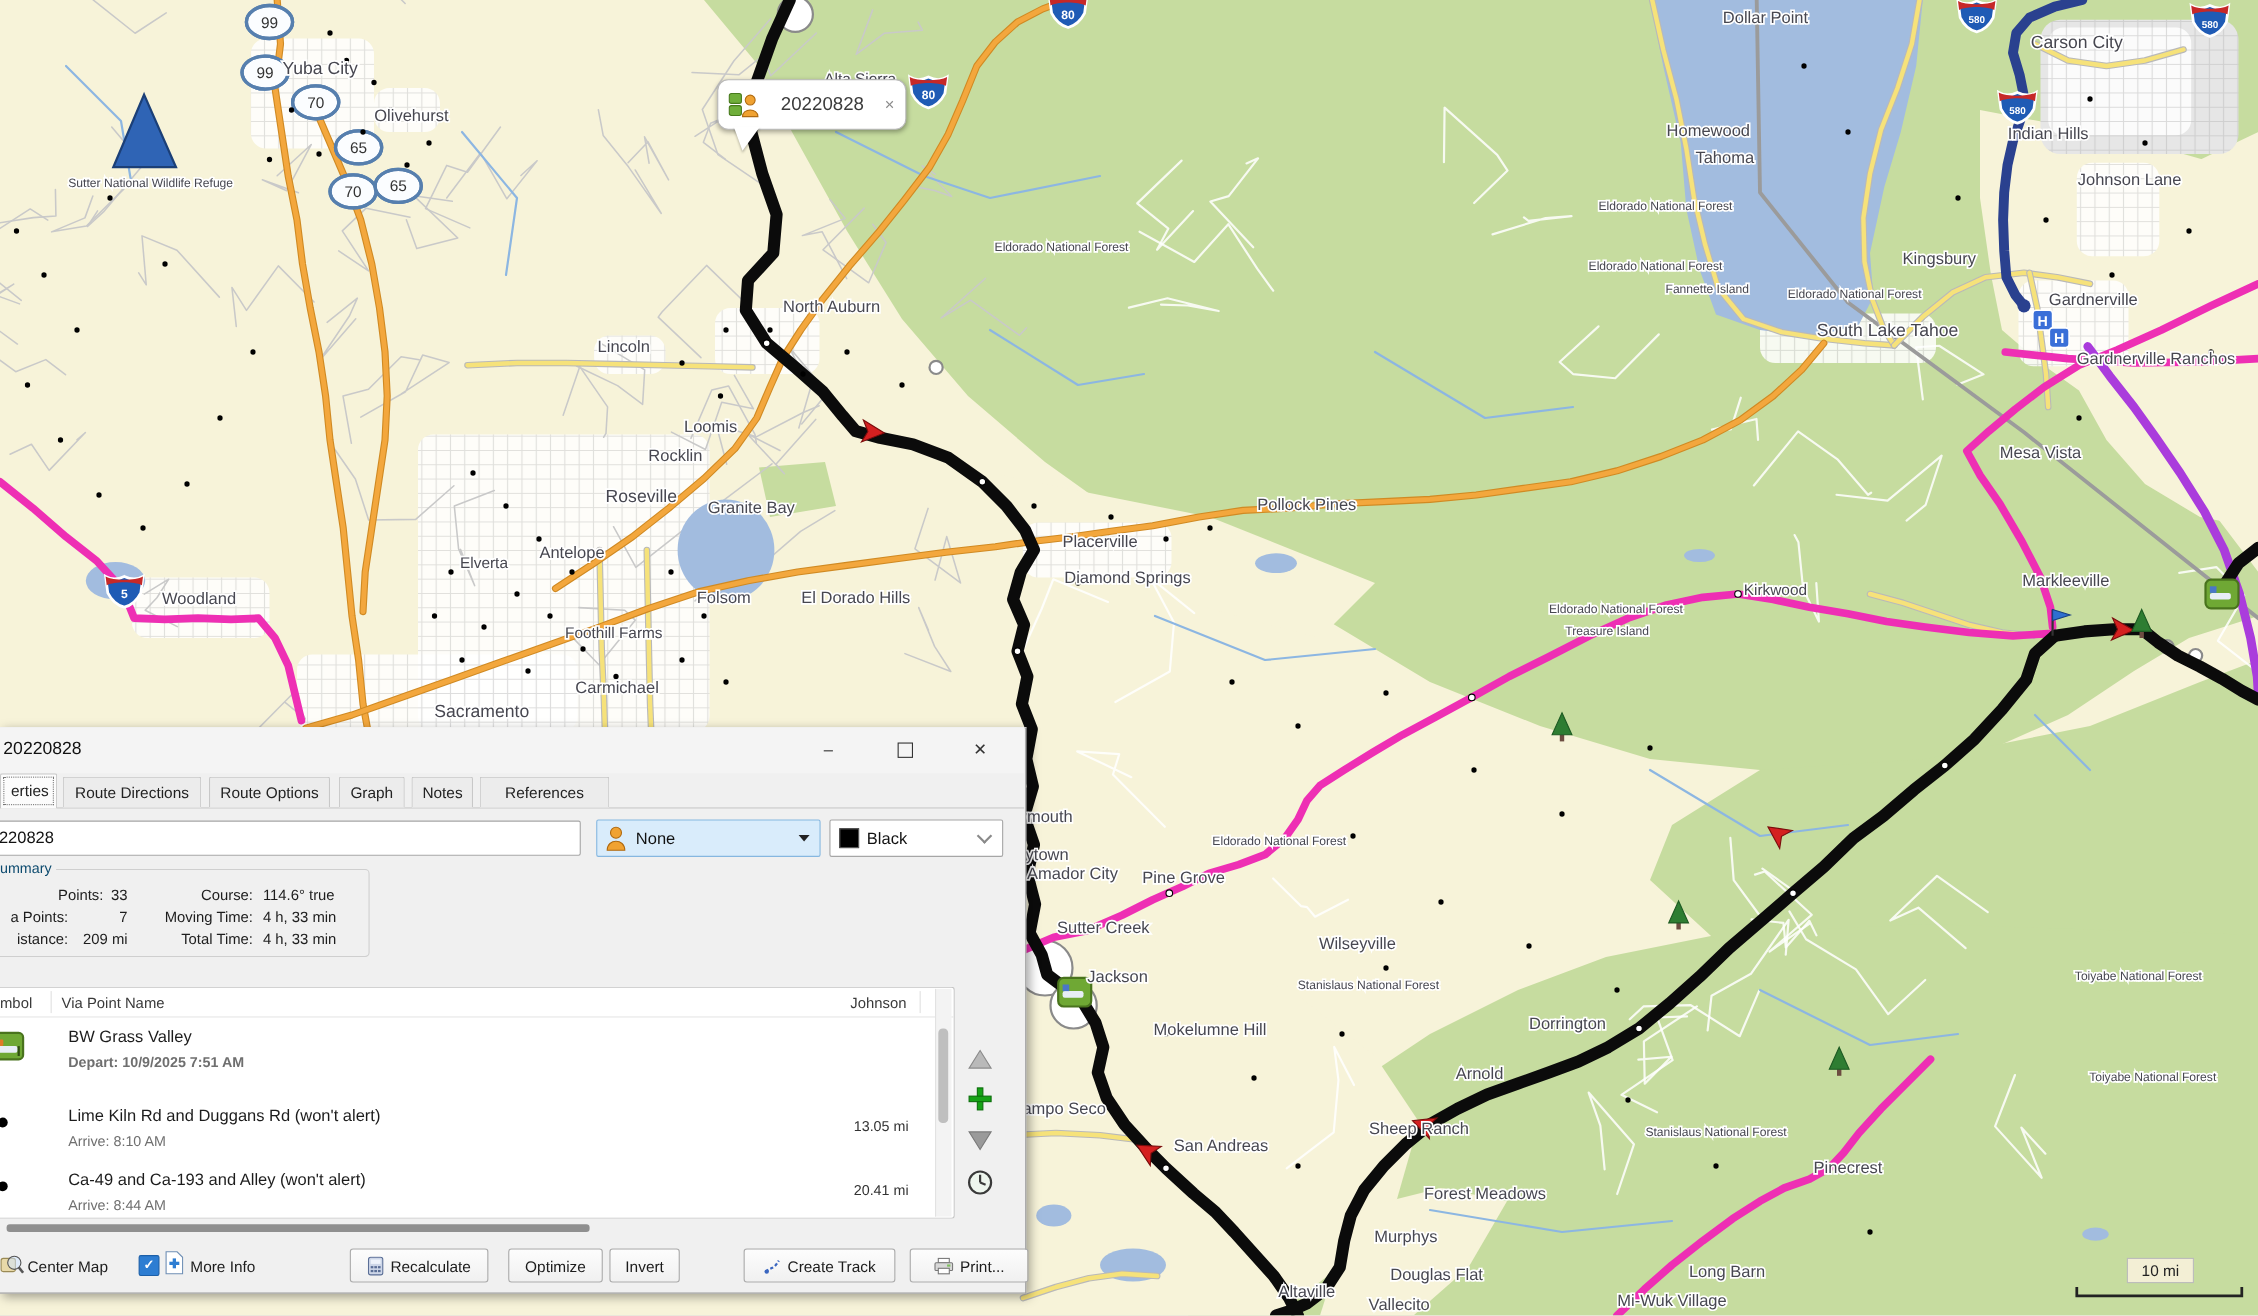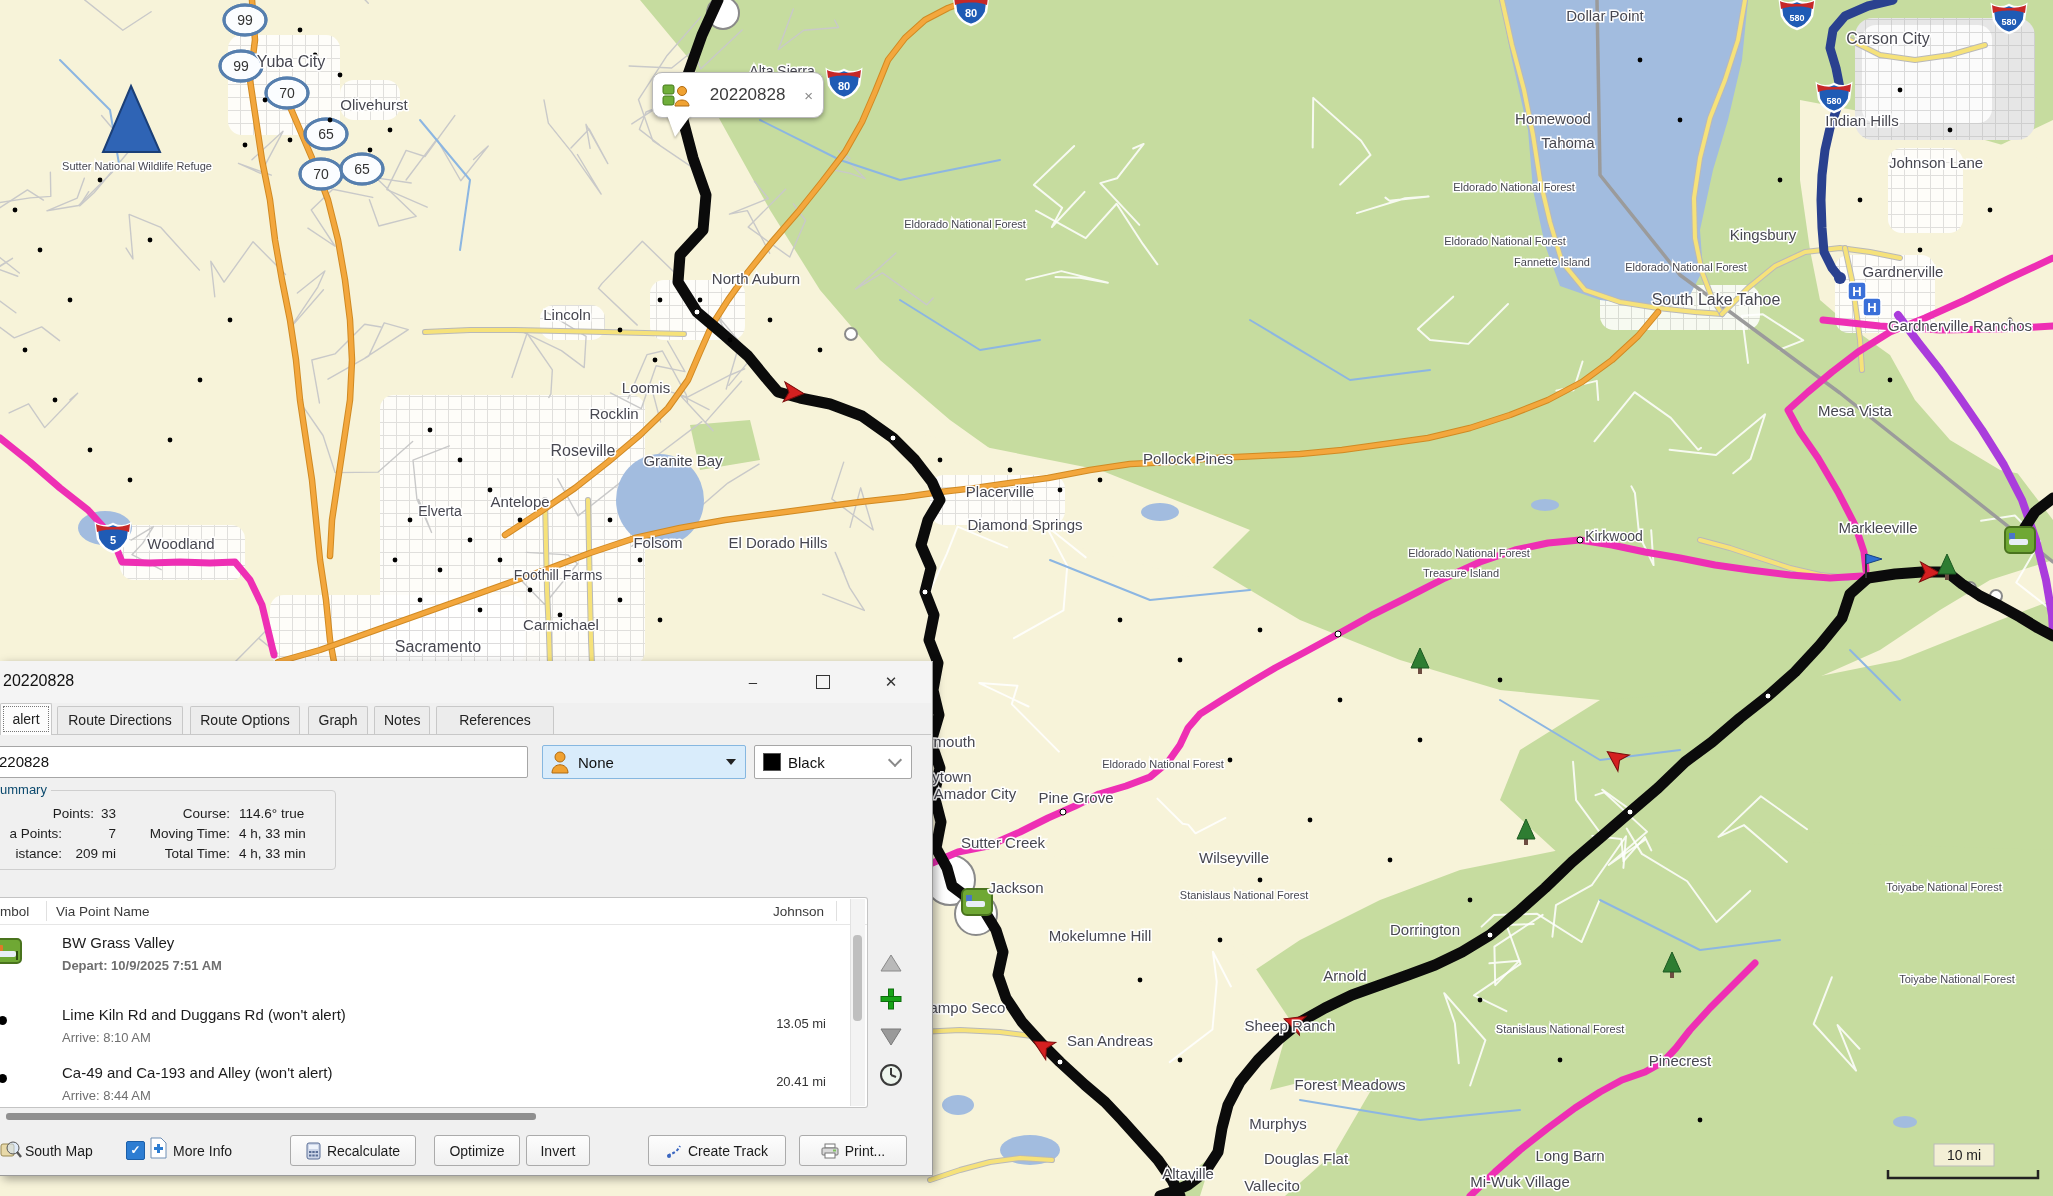--- a/index.html
+++ b/index.html
@@ -53,21 +53,21 @@
   .dotsym{position:absolute;width:9px;height:9px;border-radius:50%;background:#000;}
   .bedicon{position:absolute;width:30px;height:26px;background:#6fa834;border:2px solid #49731d;border-radius:5px;box-sizing:border-box;}
   .bedicon .m{position:absolute;left:3px;top:11px;width:19px;height:6px;background:#e8eef6;border-radius:2px;}
   .bedicon .p{position:absolute;left:3px;top:5px;width:6px;height:6px;background:#e07a28;border-radius:1px;}
   .bedicon .l{position:absolute;left:22px;top:11px;width:2px;height:9px;background:#2f4d10;}
   .vtrack{left:850px;top:899px;width:14px;height:207px;background:#f3f3f3;border-left:1px solid #e2e2e2;z-index:22;}
   .vthumb{position:absolute;left:2px;top:36px;width:9px;height:86px;background:#bfbfbf;border-radius:4px;}
   .hthumb{left:6px;top:1113px;width:530px;height:7px;background:#8f8f8f;border-radius:3px;z-index:22;}
   .sidebtn{position:absolute;width:30px;height:30px;z-index:22;display:flex;align-items:center;justify-content:center;cursor:pointer;}
   .btn{position:absolute;top:1135px;height:31px;background:linear-gradient(#fdfdfd,#f0f0f0);border:1px solid #ababab;border-radius:3px;
-    z-index:22;font-size:14px;color:#1c1c1c;display:flex;align-items:center;justify-content:center;gap:6px;cursor:pointer;box-sizing:border-box;}
+    z-index:22;font-size:14px;color:#1c1c1c;display:flex;align-items:center;justify-content:center;gap:6px;cursor:pointer;box-sizing:border-box;margin-left:28px;}
   .chk{left:126px;top:1141px;width:17px;height:17px;background:#2d7dd2;border:1px solid #1c5fa8;border-radius:2px;z-index:22;
     color:#fff;font-size:12px;font-weight:bold;text-align:center;line-height:16px;cursor:pointer;}
   .blabel{position:absolute;z-index:22;font-size:14px;color:#1c1c1c;top:1143px;}
   .ico{position:absolute;z-index:22;}
 </style>
 </head>
 <body>
 
 <div id="stage">
   <svg id="map" width="2053" height="1196" viewBox="0 0 2053 1196">
@@ -531,21 +531,21 @@
   <div class="abs titlebar">
     <span class="t">20220828</span>
     <span class="wbtn" style="left:730px">–</span>
     <span class="wbtn" style="left:800px"><span class="maxglyph"></span></span>
     <span class="wbtn" style="left:868px">✕</span>
   </div>
 
   <div class="abs tabstrip">
     <div class="rule"></div>
     <div id="tabsHost">
-        <div class="tab sel" style="left: 0px; width: 52px; box-sizing: border-box;">alert</div>
+        <div class="tab sel" style="left: 0px; width: 52px; box-sizing: border-box;">erties</div>
         <div class="tab" style="left: 57px; width: 126px; box-sizing: border-box;">Route Directions</div>
         <div class="tab" style="left: 190px; width: 110px; box-sizing: border-box;">Route Options</div>
         <div class="tab" style="left: 308px; width: 60px; box-sizing: border-box;">Graph</div>
         <div class="tab" style="left: 374px; width: 56px; box-sizing: border-box;">Notes</div>
         <div class="tab" style="left: 436px; width: 118px; box-sizing: border-box;">References</div>
       </div>
   </div>
 
   <div class="abs field">220828</div>
 
@@ -627,21 +627,21 @@
           <line x1="12" y1="12" x2="17" y2="14" stroke="#3a3a3a" stroke-width="2"></line>
         </svg>
       </div>
     </div>
 
   <svg class="ico" style="left:0px;top:1138px" width="22" height="22">
     <rect x="1" y="6" width="13" height="12" rx="2" fill="#e8d9a8" stroke="#9a8a55"></rect>
     <circle cx="13" cy="10" r="6" fill="rgba(210,230,255,.55)" stroke="#555"></circle>
     <line x1="17" y1="14" x2="21" y2="19" stroke="#555" stroke-width="2.4"></line>
   </svg>
-  <span class="blabel" style="left:25px">South Map</span>
+  <span class="blabel" style="left:25px">Center Map</span>
   <div class="abs chk">✓</div>
   <svg class="ico" style="left:150px;top:1137px" width="17" height="22">
     <path d="M1,1 H11 L16,6 V21 H1 Z" fill="#fff" stroke="#6f8fb5"></path>
     <rect x="4" y="10" width="9" height="3" fill="#2d7dd2"></rect>
       <rect x="7" y="7" width="3" height="9" fill="#2d7dd2"></rect>
   </svg>
   <span class="blabel" style="left:173px">More Info</span>
 
   <div class="abs btn" style="left:290px;width:126px">
     <svg width="15" height="18">

